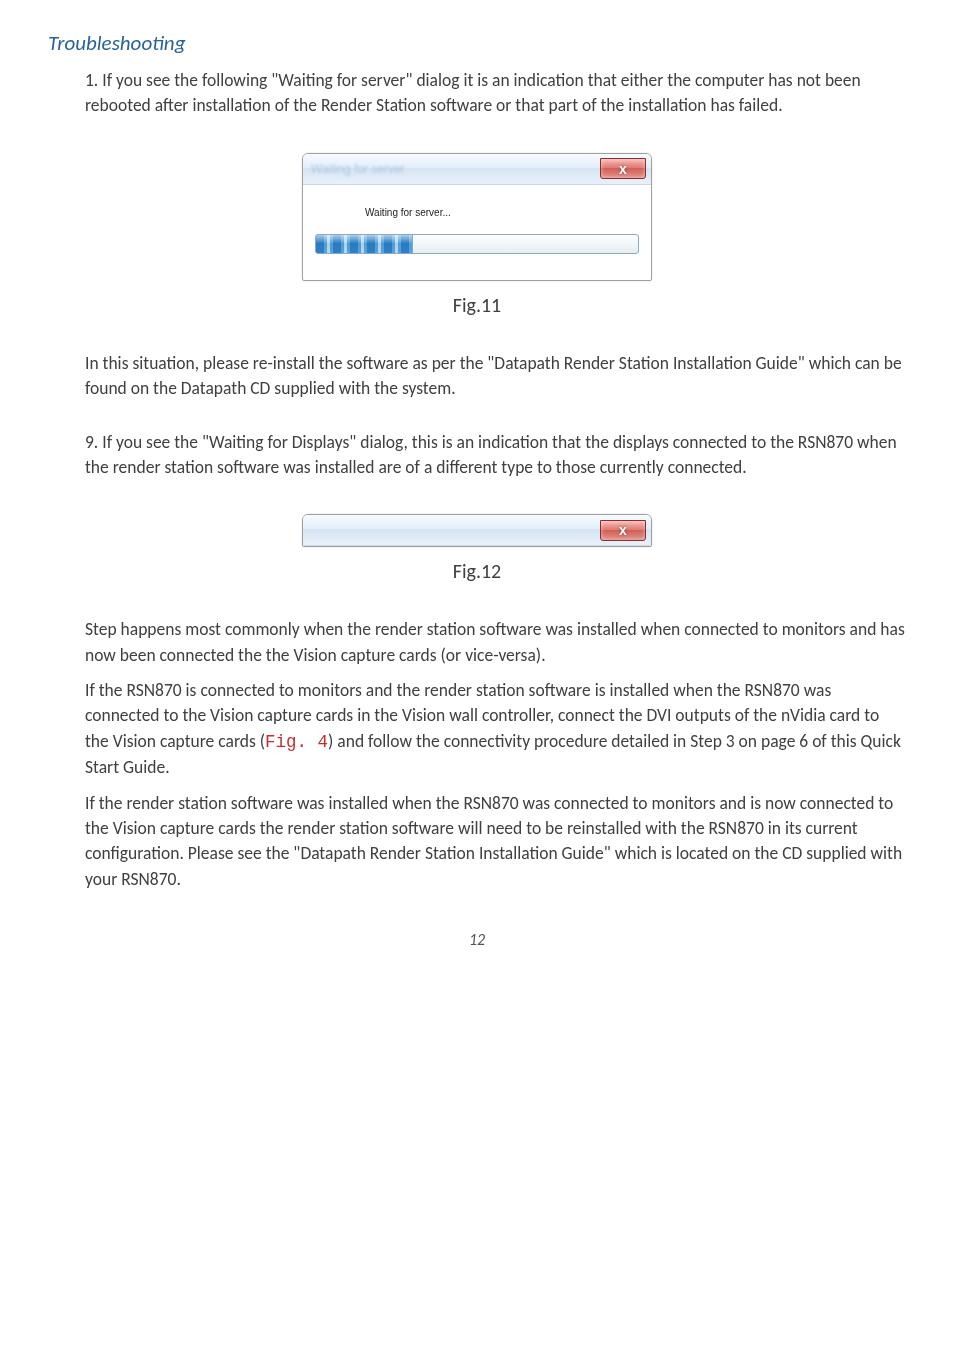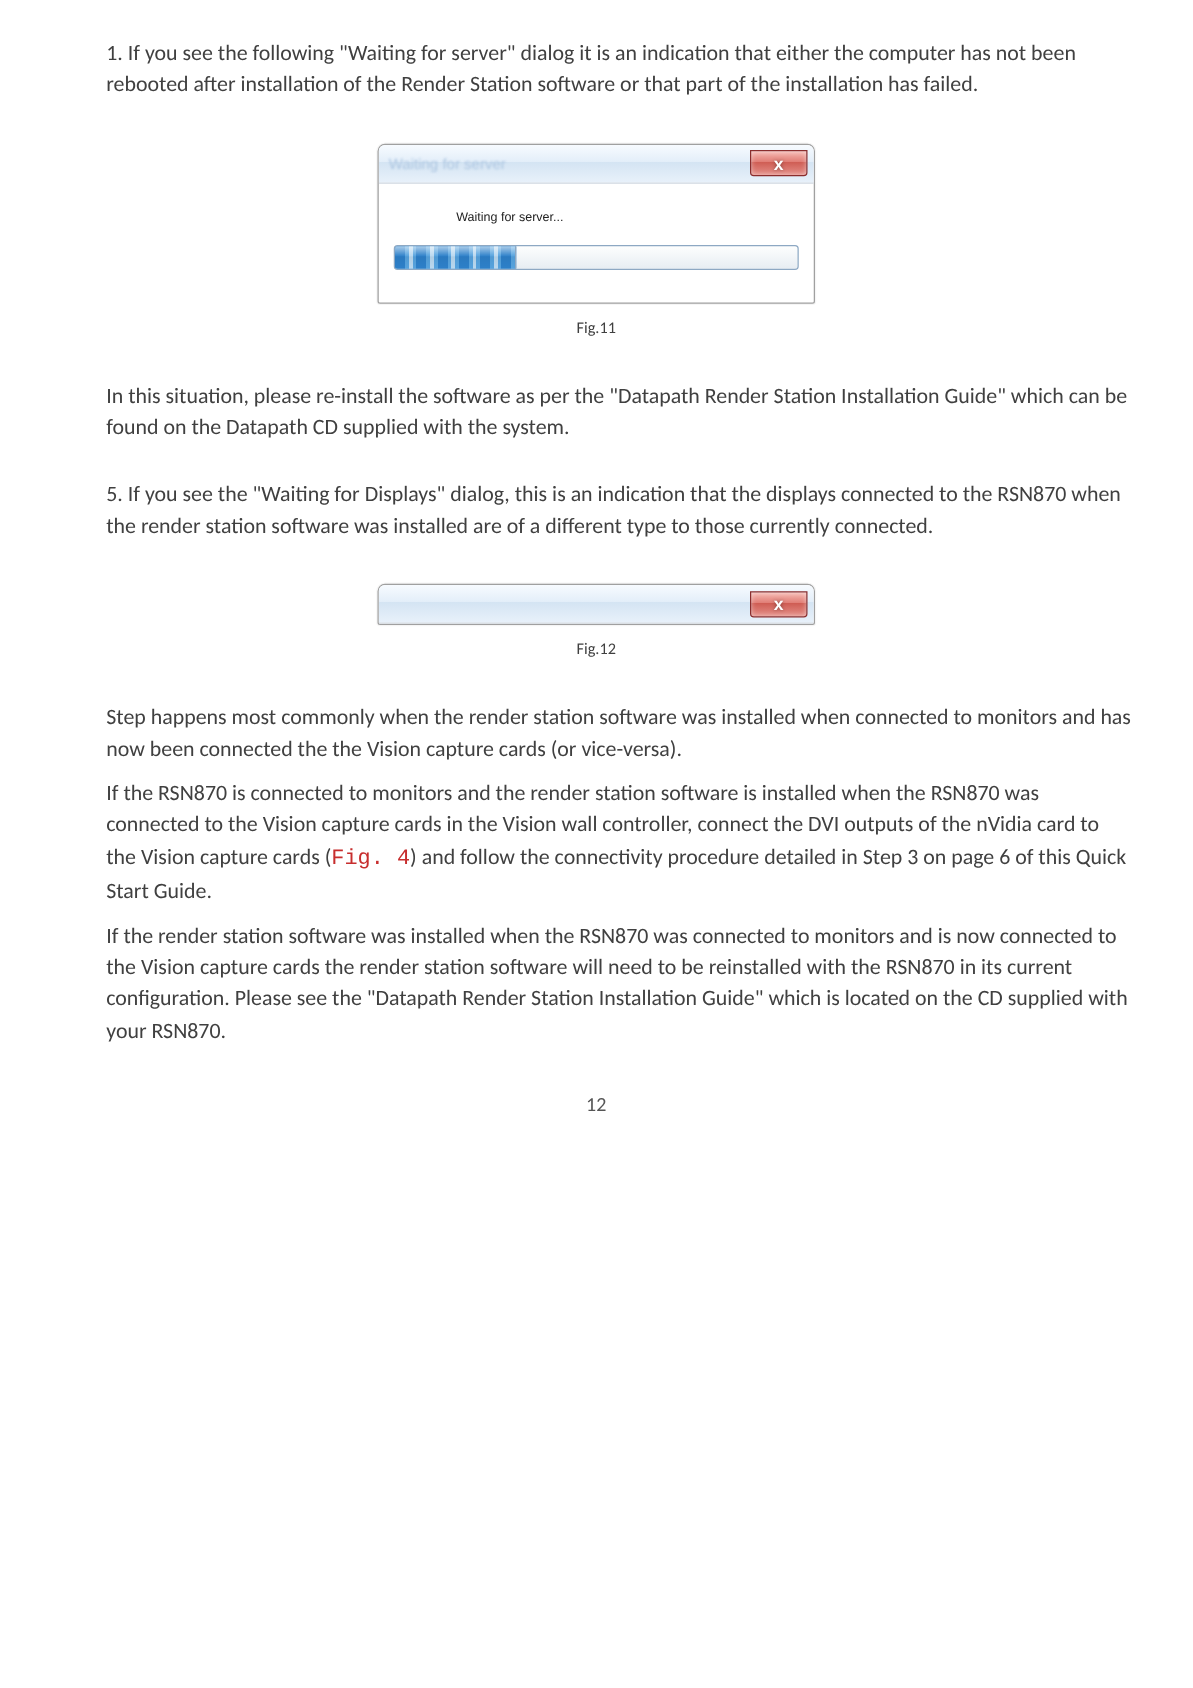--- a/index.html
+++ b/index.html
@@ -107,43 +107,45 @@
     border-right: 1px solid #8da8c3;
     box-sizing: border-box;
   }
   .progress-fill::after {
     content:"";
     position: absolute; inset:0;
     background: linear-gradient(to bottom, rgba(255,255,255,.6), rgba(255,255,255,0) 45%, rgba(0,0,0,.05) 46%, rgba(0,0,0,0));
   }
   .fig-caption {
     text-align: center;
-    font-size: 13px;
+    font-size: 20px;
     color: #404040;
     margin-top: 12px;
     margin-bottom: 34px;
   }
   .spacer  { height: 18px; }
   a.figref {
     color: #c72e2e;
     text-decoration: none;
     font-family: Liberation Mono, monospace;
   }
   .pagenum {
     text-align: center;
     font-size: 16px;
     color: #555;
     margin-top: 38px;
+    font-style: italic;
   }
 </style>
 </head>
 <body>
 
 <div class="page">
 
+  <div class="section-title">Troubleshooting</div>
 
   <div class="body-text">1.  If you see the following "Waiting for server" dialog it is an indication that either the computer has not been rebooted after installation of the Render Station software or that part of the installation has failed.</div>
 
   <div class="fig-wrap">
     <div class="dialog">
       <div class="dialog-titlebar">
         <span class="dialog-titletext">Waiting for server</span>
         <div class="dialog-close">
           <span class="x">x</span>
         </div>
@@ -155,21 +157,21 @@
         </div>
       </div>
     </div>
   </div>
   <div class="fig-caption">Fig.11</div>
 
   <div class="body-text">In this situation, please re-install the software as per the "Datapath Render Station Installation Guide" which can be found on the Datapath CD supplied with the system.</div>
 
   <div class="spacer"></div>
 
-  <div class="body-text">5.  If you see the "Waiting for Displays" dialog, this is an indication that the displays connected to the RSN870 when the render station software was installed are of a different type to those currently connected.</div>
+  <div class="body-text">9.  If you see the "Waiting for Displays" dialog, this is an indication that the displays connected to the RSN870 when the render station software was installed are of a different type to those currently connected.</div>
 
   <div class="fig-wrap">
     <div class="dialog">
       <div class="dialog-titlebar">
         <span class="dialog-titletext"></span>
         <div class="dialog-close">
           <span class="x">x</span>
         </div>
       </div>
     </div>

